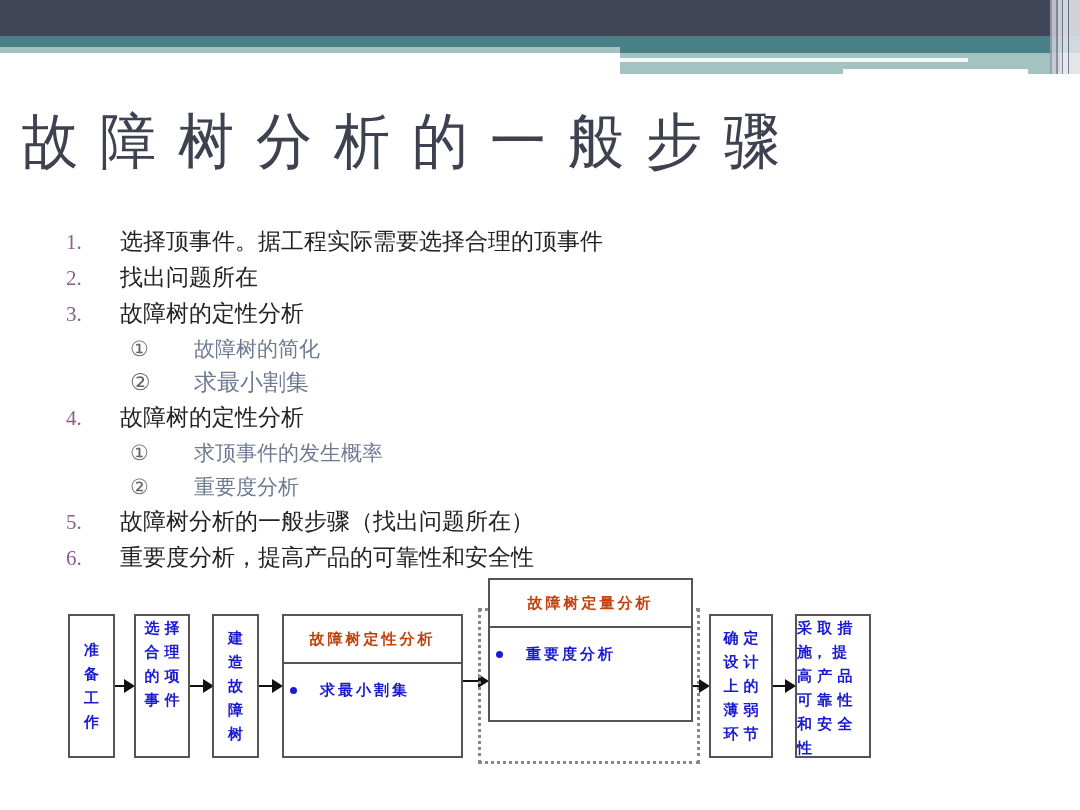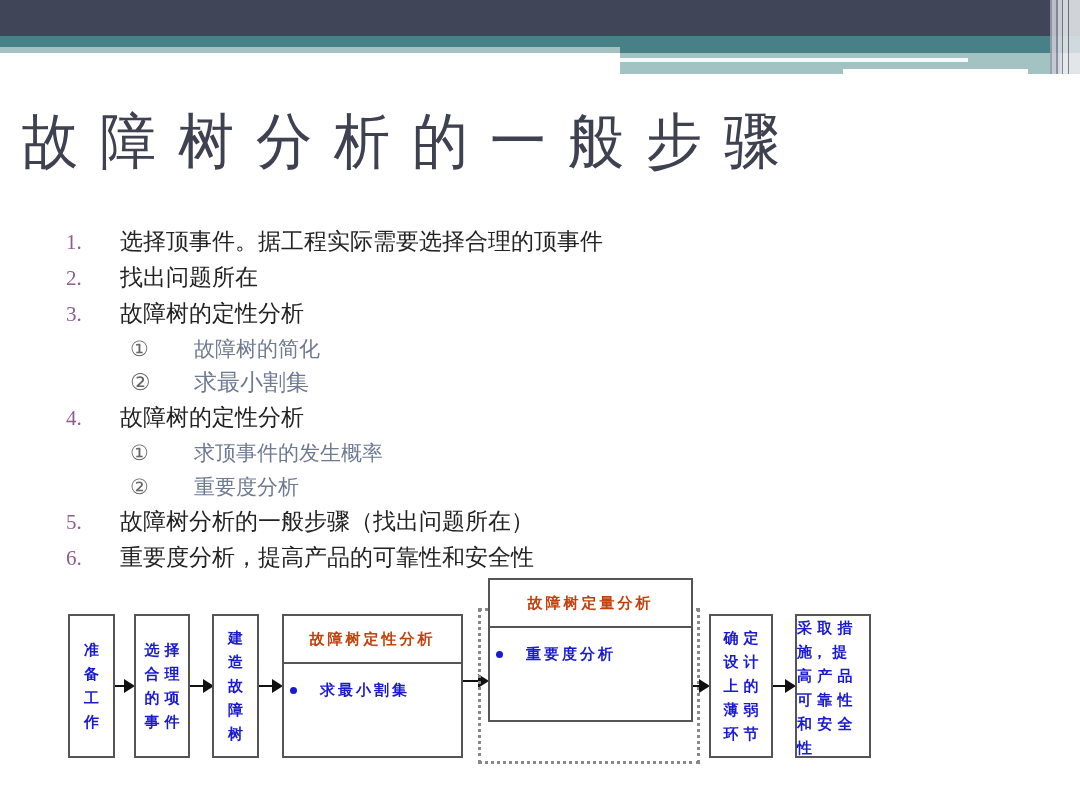--- a/index.html
+++ b/index.html
@@ -96,21 +96,21 @@
     <div class="vtext" style="margin-top:22px;">
       <div>准</div>
       <div>备</div>
       <div>工</div>
       <div>作</div>
     </div>
   </div>
   <div class="arrow" style="left:115px;top:685px;width:18px;"></div>
 
   <div class="box" style="left:134px;top:614px;width:56px;height:144px;">
-    <div class="vtext" style="margin-top:22px;">
+    <div class="vtext" style="">
       <div>选 择</div>
       <div>合 理</div>
       <div>的 项</div>
       <div>事 件</div>
     </div>
   </div>
   <div class="arrow" style="left:190px;top:685px;width:22px;"></div>
 
   <div class="box" style="left:212px;top:614px;width:47px;height:144px;">
     <div class="vtext" style="margin-top:10px;">

